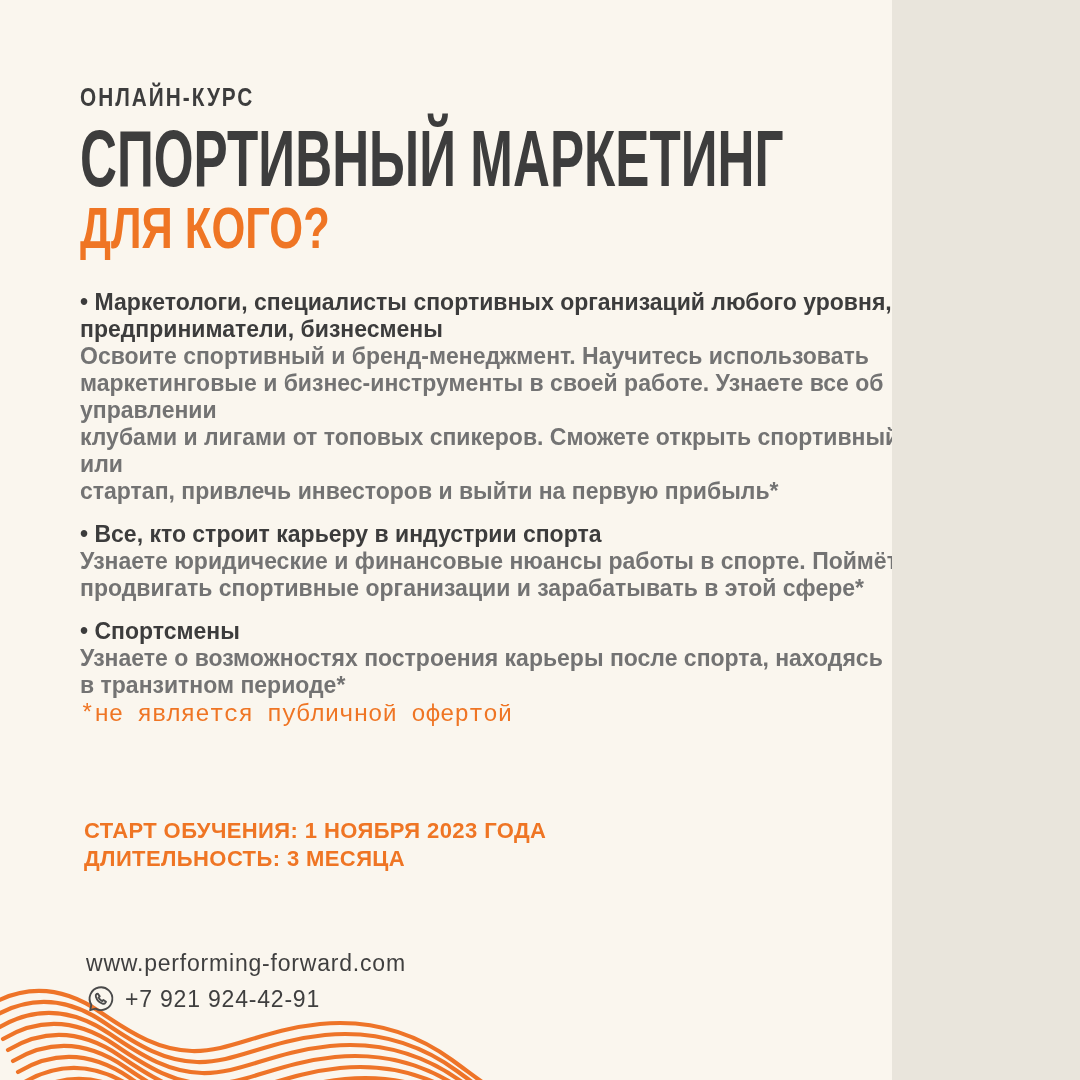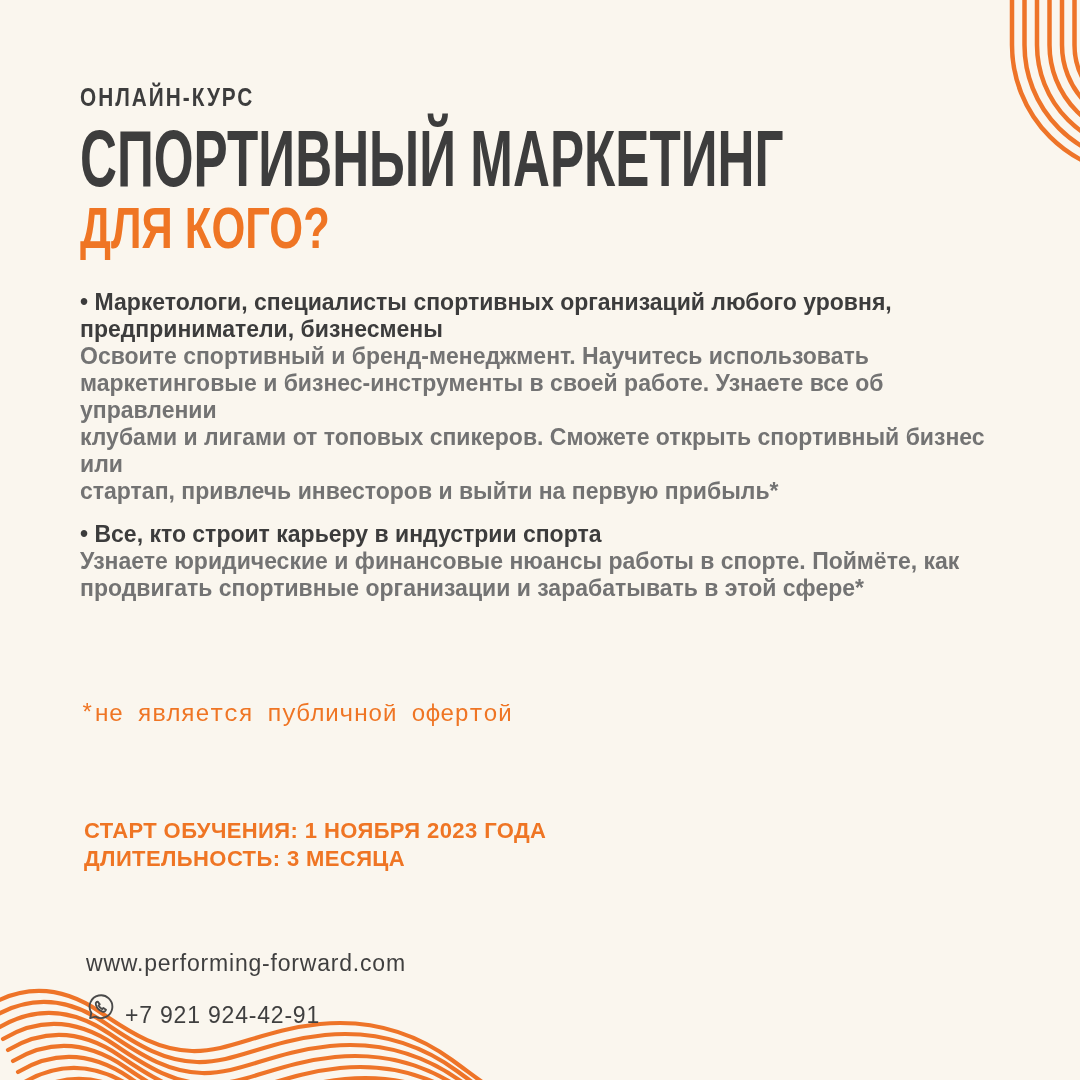--- a/index.html
+++ b/index.html
@@ -1,18 +1,18 @@
 <!DOCTYPE html>
 <html><head>
 <meta charset="utf-8">
 <style>
   html, body { margin: 0; padding: 0; background: #e9e5dc; }
   .canvas {
     position: relative;
-    width: 1080px;
+    width: 892px;
     height: 1080px;
     background: #faf6ee;
     overflow: hidden;
     font-family: "Liberation Sans", sans-serif;
     color: #4a4a4a;
   }
   svg.deco {
     position: absolute;
     left: 0; top: 0;
     width: 1080px; height: 1080px;
@@ -58,21 +58,21 @@
     font-size: 22px; font-weight: 700; color: #ef7524;
     line-height: 28px; letter-spacing: 0.4px;
   }
   .footer { position: absolute; left: 86px; top: 948px; }
   .website {
     font-size: 23px; color: #3f3f3f; letter-spacing: 0.8px; line-height: 30px;
   }
   .phone-row { display: flex; align-items: center; margin-top: 6px; }
   .phone-row svg { display: block; margin-right: 9px; }
   .phone {
-    font-size: 23px; color: #3f3f3f; letter-spacing: 0.8px; line-height: 30px; margin-top: 16px;
+    font-size: 23px; color: #3f3f3f; letter-spacing: 0.8px; line-height: 30px;
   }
 </style>
 </head>
 <body>
 
 <div class="canvas">
 
   <svg class="deco" viewBox="0 0 1080 1080" aria-hidden="true">
     <defs>
       <path id="wavepath" d="M -12,1006 C 25,984 62,986 100,1012 C 135,1036 160,1050 192,1051 C 230,1052 262,1030 320,1024 C 372,1019 415,1033 452,1060 C 478,1079 498,1094 516,1106" fill="none" stroke="#ee7428" stroke-width="4.2" stroke-linecap="round"></path>
@@ -117,20 +117,25 @@
       <div class="section-body">Освоите спортивный и бренд-менеджмент. Научитесь использовать
 маркетинговые и бизнес-инструменты в своей работе. Узнаете все об управлении
 клубами и лигами от топовых спикеров. Сможете открыть спортивный бизнес или
 стартап, привлечь инвесторов и выйти на первую прибыль*</div>
     </div>
     <div class="section">
       <div class="section-heading">• Все, кто строит карьеру в индустрии спорта</div>
       <div class="section-body">Узнаете юридические и финансовые нюансы работы в спорте. Поймёте, как
 продвигать спортивные организации и зарабатывать в этой сфере*</div>
     </div>
+    <div class="section">
+      <div class="section-heading">• Спортсмены</div>
+      <div class="section-body">Узнаете о возможностях построения карьеры после спорта, находясь
+в транзитном периоде*</div>
+    </div>
   </div>
 
   <div class="disclaimer">*не является публичной офертой</div>
 
   <div class="schedule">
     <div>СТАРТ ОБУЧЕНИЯ: 1 НОЯБРЯ 2023 ГОДА</div>
     <div>ДЛИТЕЛЬНОСТЬ: 3 МЕСЯЦА</div>
   </div>
 
   <div class="footer">

